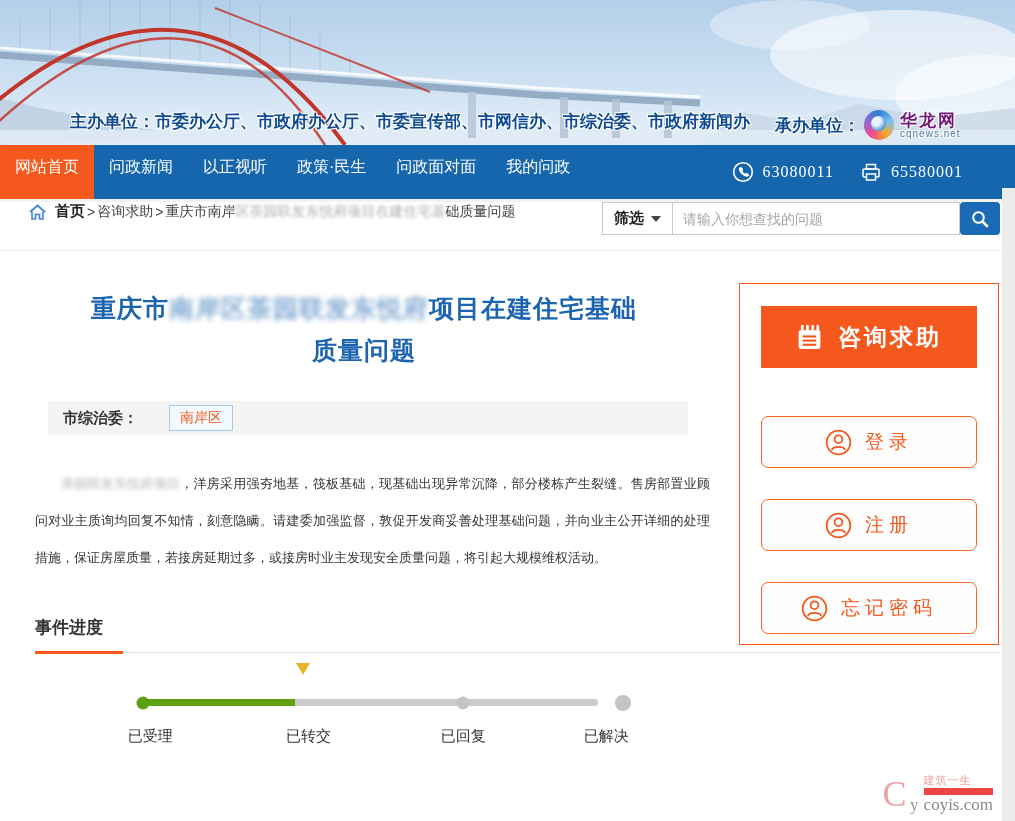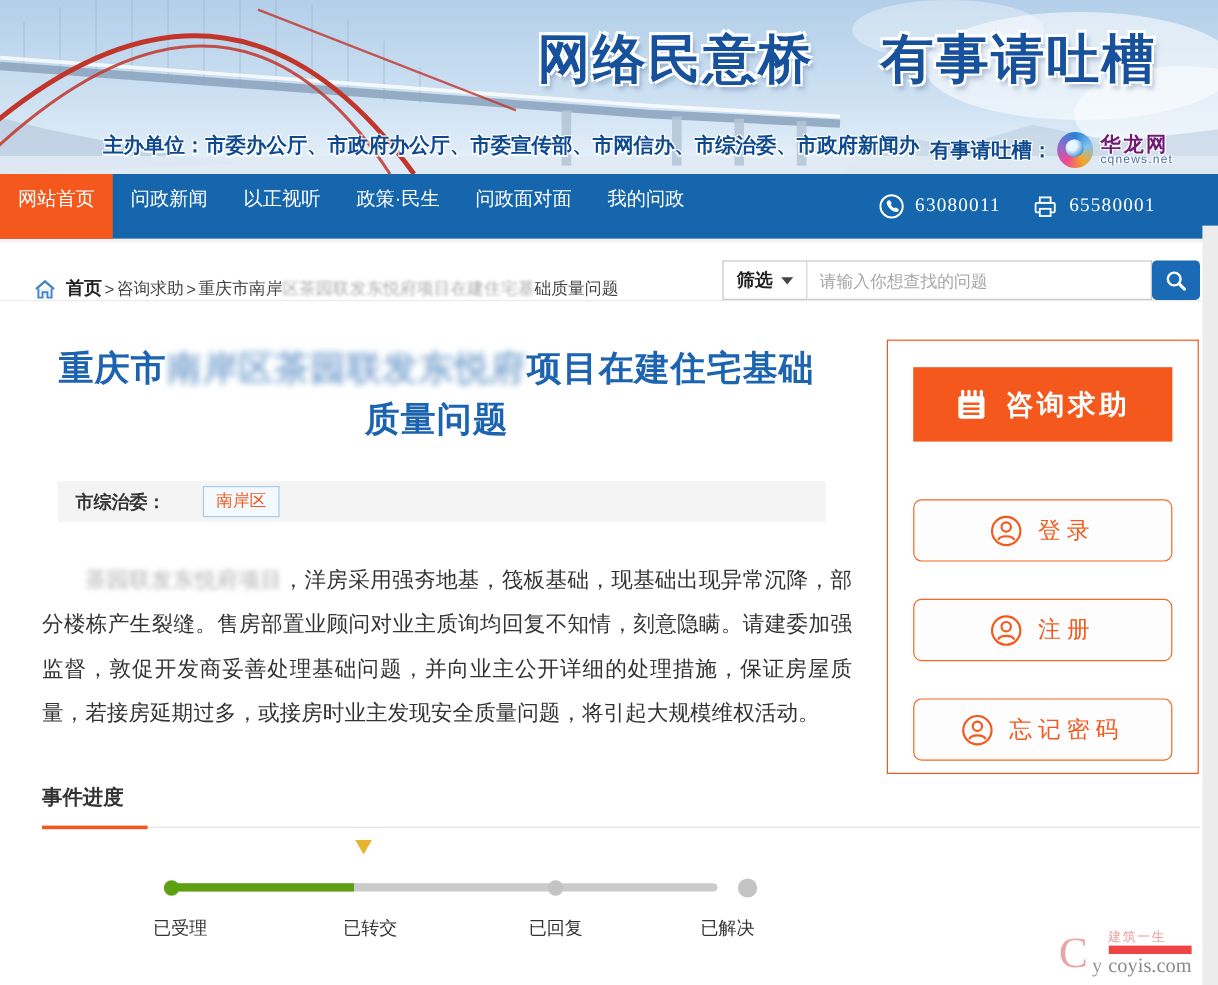--- a/index.html
+++ b/index.html
@@ -7,64 +7,64 @@
   body { position:relative; overflow:hidden; background:#fff; font-family:"Liberation Sans",sans-serif; }
 
   
   .banner { position:relative; width:1015px; height:145px; overflow:hidden; }
   .banner svg.scene { position:absolute; inset:0; }
   .banner-title { position:absolute; left:448px; top:20px; display:flex; gap:56px; white-space:nowrap;
     font-size:44px; font-weight:bold; color:#17519b; letter-spacing:2px;
     text-shadow:-2px -2px 0 #fff, 2px -2px 0 #fff, -2px 2px 0 #fff, 2px 2px 0 #fff, 3px 4px 4px rgba(40,70,120,.35); }
   .banner-orgs { position:absolute; left:0; top:104px; width:1015px; height:34px; font-size:17px; font-weight:bold;
     color:#0f4a90; text-shadow:-1px -1px 0 rgba(255,255,255,.9), 1px -1px 0 rgba(255,255,255,.9), -1px 1px 0 rgba(255,255,255,.9), 1px 1px 0 rgba(255,255,255,.9); }
-  .org-left { position:absolute; left:70px; top:6px;margin-left:16px; }
+  .org-left { position:absolute; left:70px; top:6px; }
   .org-right { position:absolute; left:775px; top:6px; display:flex; align-items:center; }
   .cq-logo { width:30px; height:30px; border-radius:50%; margin:0 6px 0 4px;
     background:conic-gradient(#2b7fd4, #7ec3f0, #f5a623, #ef4b8f, #8e6bd0, #2b7fd4); position:relative; }
   .cq-logo::after { content:""; position:absolute; left:7px; top:6px; width:15px; height:15px; border-radius:50%;
     background:radial-gradient(circle at 35% 35%, #eaf6ff 0 30%, #3f92d8 75%); }
   .cq-name { line-height:1; }
   .cq-name .n1 { font-size:17px; color:#701a75; letter-spacing:2px; }
   .cq-name .n2 { font-size:10px; color:#4a76a8; font-weight:normal; letter-spacing:1px; }
 
   
   .nav { display:flex; align-items:stretch; height:54px; background:#1566ad; color:#fff; }
   .nav-item { line-height:43px; padding:0 15px; font-size:16px; cursor:pointer; }
   .nav-item.active { background:#f4581c; }
   .nav-right { margin-left:auto; display:flex; align-items:center; padding-right:52px; }
   .nav-num { font-family:"Liberation Serif",serif; font-size:16px; margin:0 26px 0 9px; letter-spacing:1px; }
   .nav-ico { width:22px; height:22px; }
 
   
-  .crumb-row { display:flex; align-items:flex-end; height:52px; padding:0 15px 0 28px; border-top:3px solid #f2f2f2; border-bottom:1px solid #ececec; }
+  .crumb-row { display:flex; align-items:flex-start; height:52px; padding:0 15px 0 28px; border-top:3px solid #f2f2f2; border-bottom:1px solid #ececec; }
   .crumb { display:flex; align-items:center; font-size:14px; color:#444; white-space:nowrap; }
   .crumb .home-ic { margin-right:8px; }
   .crumb .b { font-weight:bold; color:#222; font-size:15px; }
   .sep { margin:0 2px; }
   .smudge { color:#666; filter:blur(1.4px); opacity:.55; }
   .search-group { margin-left:auto; display:flex; height:33px; width:398px; }
   .filter-box { display:flex; align-items:center; gap:7px; padding:0 11px; border:1px solid #c9c9c9; background:#fff;
     font-size:15px; font-weight:bold; color:#222; cursor:pointer; }
   .caret { width:0; height:0; border-left:5px solid transparent; border-right:5px solid transparent; border-top:6px solid #444; }
   .search-input { flex:1; border:1px solid #c9c9c9; border-left:none; padding:0 10px; font-size:14px; color:#333; outline:none; }
   .search-input::placeholder { color:#a6a6a6; }
   .search-btn { width:40px; border:none; background:#1b6ab5; border-radius:4px; display:flex; align-items:center; justify-content:center; cursor:pointer; }
 
   
   .main { display:flex; align-items:flex-start; padding-left:35px; }
   .article { width:658px; }
-  .art-title { margin:36px 0 30px; text-align:center; font-size:29px; font-weight:bold; color:#1c64af; line-height:42px; letter-spacing:1px; }
+  .art-title { margin:36px 0 30px; text-align:center; font-size:25px; font-weight:bold; color:#1c64af; line-height:42px; letter-spacing:1px; }
   .art-title .line2 { display:block; }
   .redact-t { filter:blur(2.6px); opacity:.55; }
   .meta-row { width:640px; height:34px; margin:0 0 9px 13px; background:#f4f4f4; display:flex; align-items:center; padding-left:15px; font-size:15px; color:#333; }
   .meta-label { font-weight:bold; }
   .tag { margin-left:31px; font-size:14px; color:#f4581c; background:#f3faff; border:1px solid #a6cbe8; padding:3px 10px; cursor:pointer; }
   .meta-time { margin-left:21px; font-family:"DejaVu Sans Mono",monospace; font-size:14px; }
-  .body-text { margin-top:30px; width:675px; font-size:18px; line-height:37px; color:#333; text-indent:2em; text-align:justify; }
+  .body-text { margin-top:30px; width:675px; font-size:13px; line-height:37px; color:#333; text-indent:2em; text-align:justify; }
   .redact-b { filter:blur(2.2px); opacity:.4; }
 
   
   .progress-section { margin-top:40px; }
   .ps-headwrap { border-bottom:1px solid #e3e3e3; width:965px; }
   .ps-head { display:inline-block; font-size:17px; font-weight:bold; color:#333; padding:0 20px 12px 0; border-bottom:3px solid #f4581c; margin-bottom:-2px; }
   .track-wrap { position:relative; width:480px; height:132px; margin-left:108px; margin-top:8px; }
   .track { position:absolute; left:0; top:38px; width:455px; height:7px; background:#cbcbcb; border-radius:4px; }
   .track-fill { width:33.4%; height:100%; background:#5da012; border-radius:4px 0 0 4px; }
   .dot { position:absolute; top:41.5px; width:13px; height:13px; border-radius:50%; transform:translate(-50%,-50%); }
@@ -137,30 +137,26 @@
       <rect x="468" y="92" width="8" height="46"></rect>
         <rect x="560" y="97" width="8" height="41"></rect>
       <rect x="612" y="99" width="8" height="39"></rect>
         <rect x="664" y="101" width="8" height="37"></rect>
     </g>
 
     <path d="M-70 165 Q 170 -95 345 145" stroke="#c2352b" stroke-width="4" fill="none"></path>
     <path d="M-45 165 Q 180 -78 325 145" stroke="#c2352b" stroke-width="2.5" fill="none" opacity="0.85"></path>
     <path d="M215 8 L430 92" stroke="#c2352b" stroke-width="2" opacity="0.8"></path>
   </svg>
-  <div class="banner-title">
-    <span>网络民意桥</span>
-    <span>有事请吐槽</span>
-  </div>
   <div class="banner-orgs">
     <span class="org-left">
       <span>主办单位：</span><span>市委办公厅、市政府办公厅、市委宣传部、市网信办、市综治委、市政府新闻办</span>
     </span>
     <span class="org-right">
-      <span>有事请吐槽：</span>
+      <span>承办单位：</span>
       <span class="cq-logo"></span>
       <span class="cq-name">
         <div class="n1">华龙网</div>
         <div class="n2">cqnews.net</div>
       </span>
     </span>
   </div>
 </div>
 
 <div class="nav">

